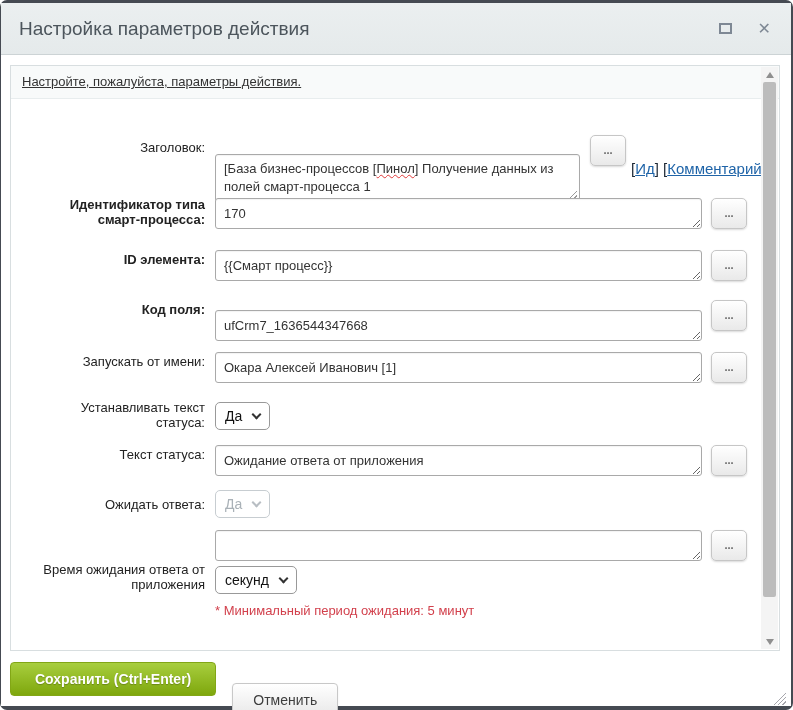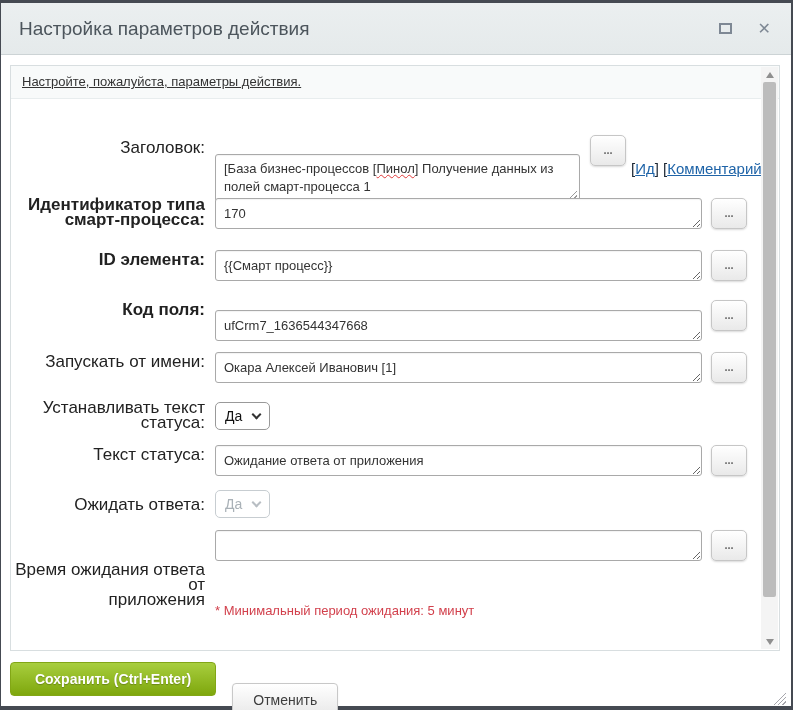--- a/index.html
+++ b/index.html
@@ -1,30 +1,30 @@
 <!DOCTYPE html>
 <html><head>
 <meta charset="utf-8">
 <style>
   html,body{margin:0;padding:0;background:#fff;}
   *{box-sizing:border-box;}
   .stage{position:relative;width:793px;height:710px;font-family:"Liberation Sans",sans-serif;overflow:hidden;background:#fff;}
-  .dialog{position:absolute;inset:0;border-top:3px solid #454a52;border-bottom:4px solid #454a52;border-left:1px solid #454a52;border-right:2px solid #454a52;background:#bef264;}
+  .dialog{position:absolute;inset:0;border-top:3px solid #454a52;border-bottom:4px solid #454a52;border-left:1px solid #454a52;border-right:2px solid #454a52;background:#bef264;border-radius:7px;}
   
   .titlebar{position:relative;height:52px;background:linear-gradient(#ebeff0,#e5eaeb);border-bottom:1px solid #ccd3d5;display:flex;align-items:center;}
   .title{margin-left:18px;font-size:19px;color:#4c555c;}
   .win-controls{margin-left:auto;margin-right:20px;display:flex;align-items:center;gap:26px;}
   .win-max{width:13px;height:11px;border:2px solid #7e8894;display:inline-block;cursor:pointer;}
   .win-close{font-size:16px;color:#7e8894;line-height:1;cursor:pointer;}
   
   .body{position:relative;height:651px;background:#fff;}
   .panel{position:absolute;left:9px;top:10px;width:770px;height:586px;border:1px solid #d8dee0;background:#fff;}
   .panel-msg{height:33px;line-height:32px;background:#f8fafa;border-bottom:1px solid #e8edee;padding-left:11px;font-size:13px;color:#333;text-decoration:underline;}
   
-  .lbl{position:absolute;left:0;width:194px;text-align:right;font-size:17px;line-height:15px;color:#222;}
+  .lbl{position:absolute;left:0;width:194px;text-align:right;font-size:13px;line-height:15px;color:#222;}
   .lbl.bold{font-weight:bold;}
   
   .inp{position:absolute;display:block;left:204px;width:487px;height:31px;border:1px solid #a9a9a9;border-radius:3px;background:#fff;color:#333;font:13px/15px "Liberation Sans",sans-serif;padding:7px 8px 2px;resize:both;overflow:hidden;outline:none;box-shadow:inset 0 1px 1px rgba(0,0,0,0.05);}
   .fta{position:absolute;left:204px;width:365px;height:48px;border:1px solid #a9a9a9;border-radius:3px;background:#fff;color:#333;font:13px/18px "Liberation Sans",sans-serif;padding:5px 8px;overflow:hidden;box-shadow:inset 0 1px 1px rgba(0,0,0,0.05);margin-top:24px;}
   .sq{text-decoration:underline;text-decoration-style:wavy;text-decoration-color:#e03a3a;text-decoration-thickness:1px;}
   .grip-ta{position:absolute;right:2px;bottom:2px;width:10px;height:10px;background:repeating-linear-gradient(-45deg,transparent 0 2px,#9a9a9a 2px 3px);clip-path:polygon(100% 0,100% 100%,0 100%);}
   .dots{position:absolute;width:36px;height:31px;border:1px solid #c6c6c6;border-radius:5px;background:linear-gradient(#ffffff,#e9e9e9);box-shadow:0 1px 2px rgba(0,0,0,0.15);color:#666;font:bold 11px/1 "Liberation Sans",sans-serif;display:flex;align-items:center;justify-content:center;cursor:pointer;}
   .sel{position:absolute;display:inline-flex;align-items:center;height:28px;border:1px solid #999;border-radius:5px;background:#fff;font-size:14px;color:#111;padding:0 9px;gap:11px;cursor:pointer;}
   .chev{width:7px;height:7px;border-right:2px solid #333;border-bottom:2px solid #333;transform:rotate(45deg);margin-top:-4px;}
   .sel.disabled{border-color:#c7cdd1;color:#a9b1b7;cursor:default;}
@@ -113,20 +113,24 @@
           <span>Да</span>
           <i class="chev"></i>
         </div>
 
         <textarea class="inp" style="top: 464px;"></textarea>
         <button class="dots" style="top:464px;left:700px">...</button>
         <div class="lbl" style="top:496px">
           <div>Время ожидания ответа от</div>
           <div>приложения</div>
         </div>
+        <div class="sel" style="top:500px;left:204px">
+          <span>секунд</span>
+          <i class="chev"></i>
+        </div>
 
         <div class="note" style="top:537px">* Минимальный период ожидания: 5 минут</div>
 
         <div class="sbar">
           <div class="sb-up">
               <i class="tri-up"></i>
             </div>
           <div class="sb-thumb"></div>
           <div class="sb-down">
               <i class="tri-down"></i>

